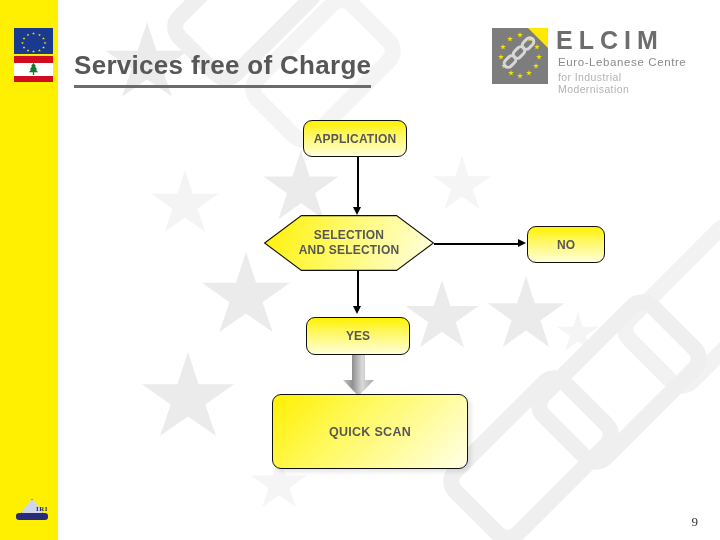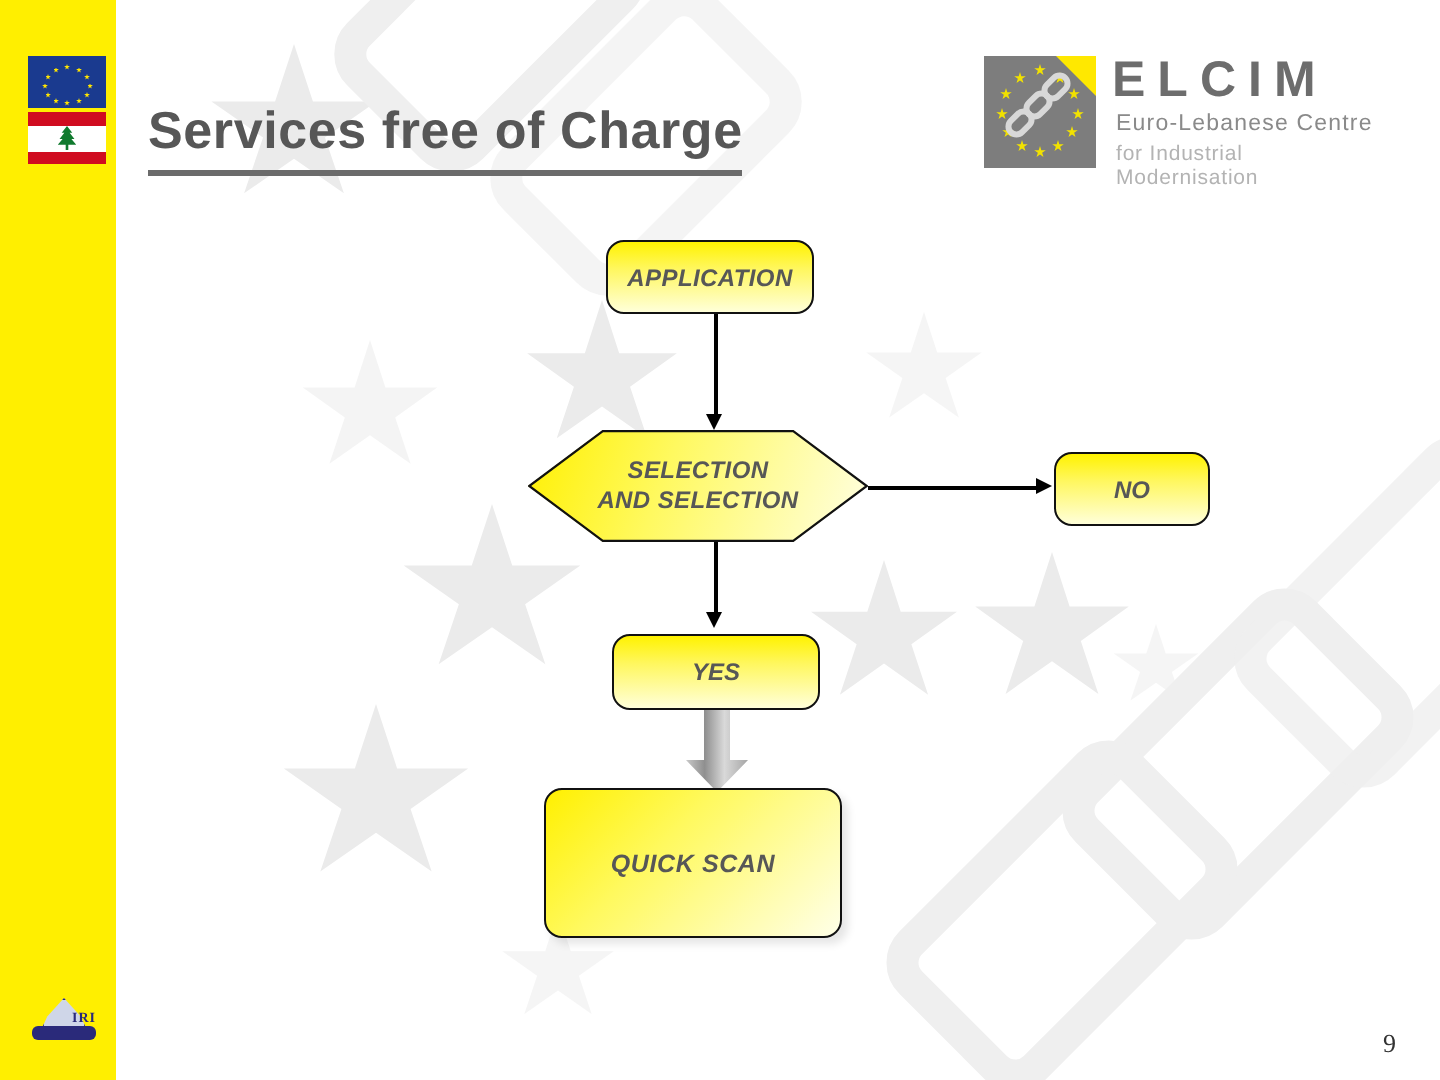--- a/index.html
+++ b/index.html
@@ -115,21 +115,21 @@
   #elcim-sub1 {
     position: absolute; left: 66px; top: 30px;
     font-size: 11.5px; color: #8a8a8a; letter-spacing: .6px;
   }
   #elcim-sub2 {
     position: absolute; left: 66px; top: 45px;
     font-size: 10.5px; color: #b3b3b3; letter-spacing: .4px;
   }
 
   
-  #flow { position: absolute; inset: 0; z-index: 2; font-style: italic; }
+  #flow { position: absolute; inset: 0; z-index: 2; }
 
   .node {
     position: absolute;
     display: flex; align-items: center; justify-content: center;
     text-align: center;
     font-weight: bold; color: #575757;
     border: 1px solid #111;
     z-index: 4;
   }
   .rounded {
@@ -144,21 +144,21 @@
   #node-no {
     left: 527px; top: 226px; width: 78px; height: 37px;
     font-size: 12px;
     text-align: center;
   }
   #node-yes {
     left: 306px; top: 317px; width: 104px; height: 38px;
     font-size: 12px;
   }
   #node-quickscan {
-    left: 272px; top: 394px; width: 149px; height: 75px;
+    left: 272px; top: 394px; width: 196px; height: 75px;
     font-size: 12.5px; letter-spacing: .3px;
     background: linear-gradient(135deg, #fff000 0%, #fff95c 38%, #ffffe8 100%);
     box-shadow: 3px 3px 4px rgba(0,0,0,.10);
   }
 
   
   #node-evaluation {
     position: absolute;
     left: 264px; top: 215px; width: 170px; height: 56px;
     z-index: 4;

